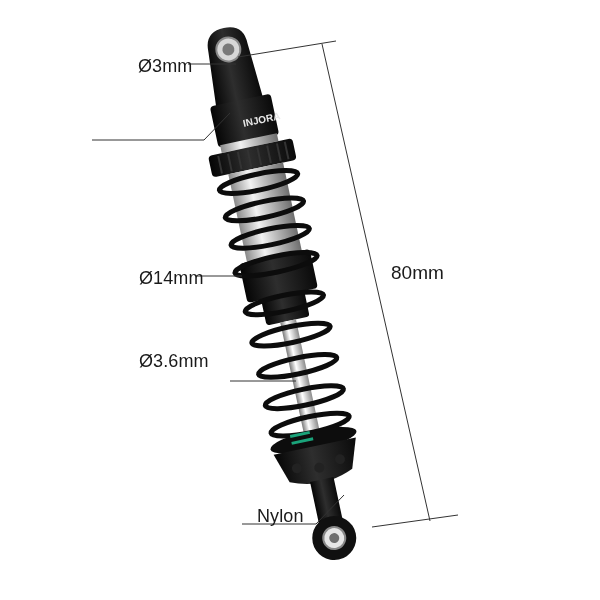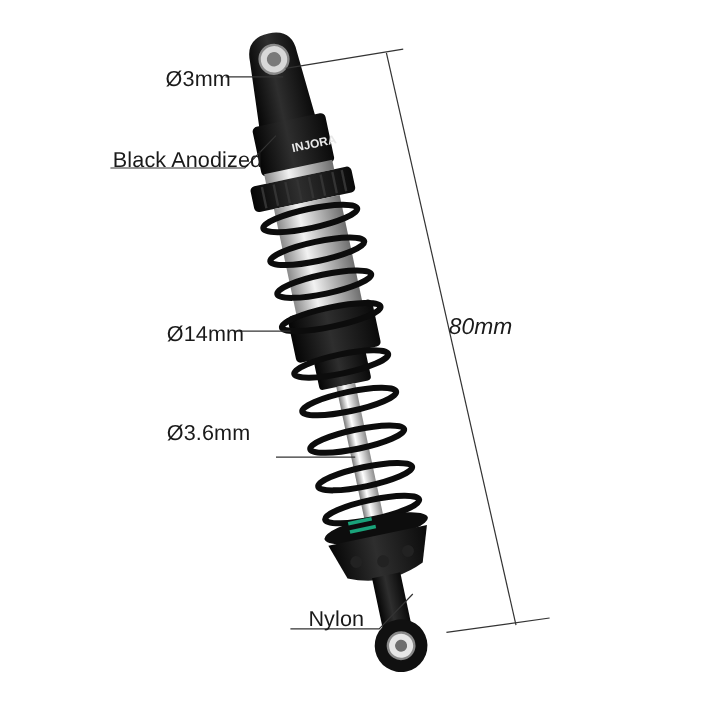--- a/index.html
+++ b/index.html
@@ -98,18 +98,17 @@
     <g stroke="#333" stroke-width="1" fill="none">
       <line x1="188" y1="64" x2="236" y2="64"></line>
       <polyline points="92,140 204,140 230,113"></polyline>
       <line x1="196" y1="276" x2="242" y2="276"></line>
       <line x1="230" y1="381" x2="296" y2="381"></line>
       <polyline points="242,524 316,524 344,495"></polyline>
     </g>
   </svg>
 
   <span class="label" style="left:138px; top:56px;">Ø3mm</span>
-  <span class="label" style="left:94px; top:123px;">Black Anodized</span>
   <span class="label" style="left:139px; top:268px;">Ø14mm</span>
   <span class="label" style="left:139px; top:351px;">Ø3.6mm</span>
   <span class="label" style="left:257px; top:506px;">Nylon</span>
-  <span class="dim-label" style="left:374px; top:262px;font-style:italic;">80mm</span>
+  <span class="dim-label" style="left:391px; top:262px;">80mm</span>
 </div>
 
 </body></html>

